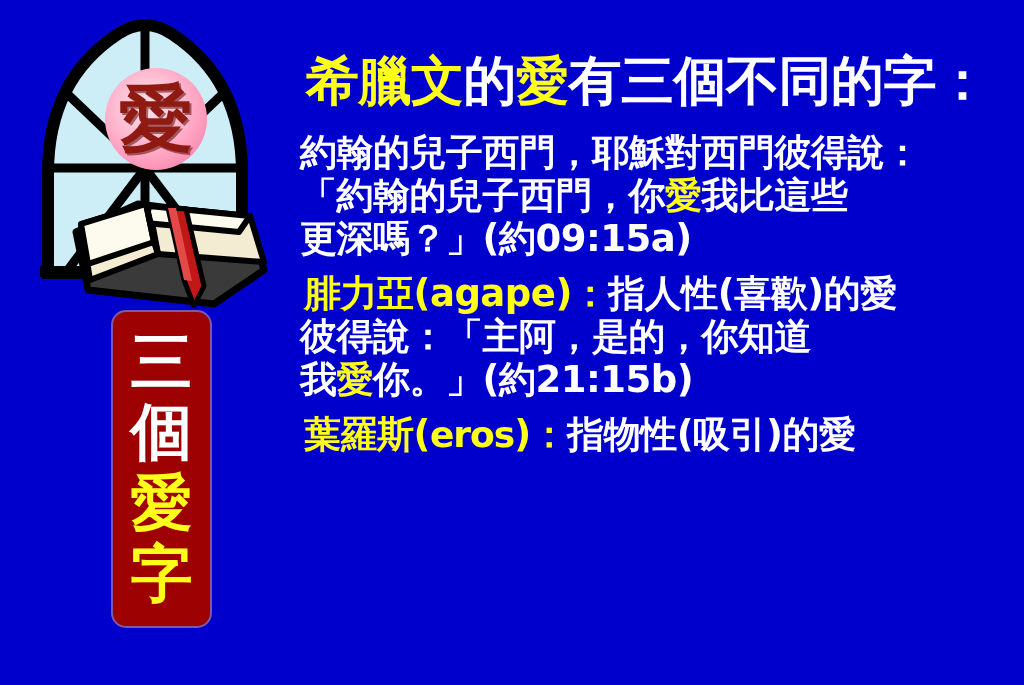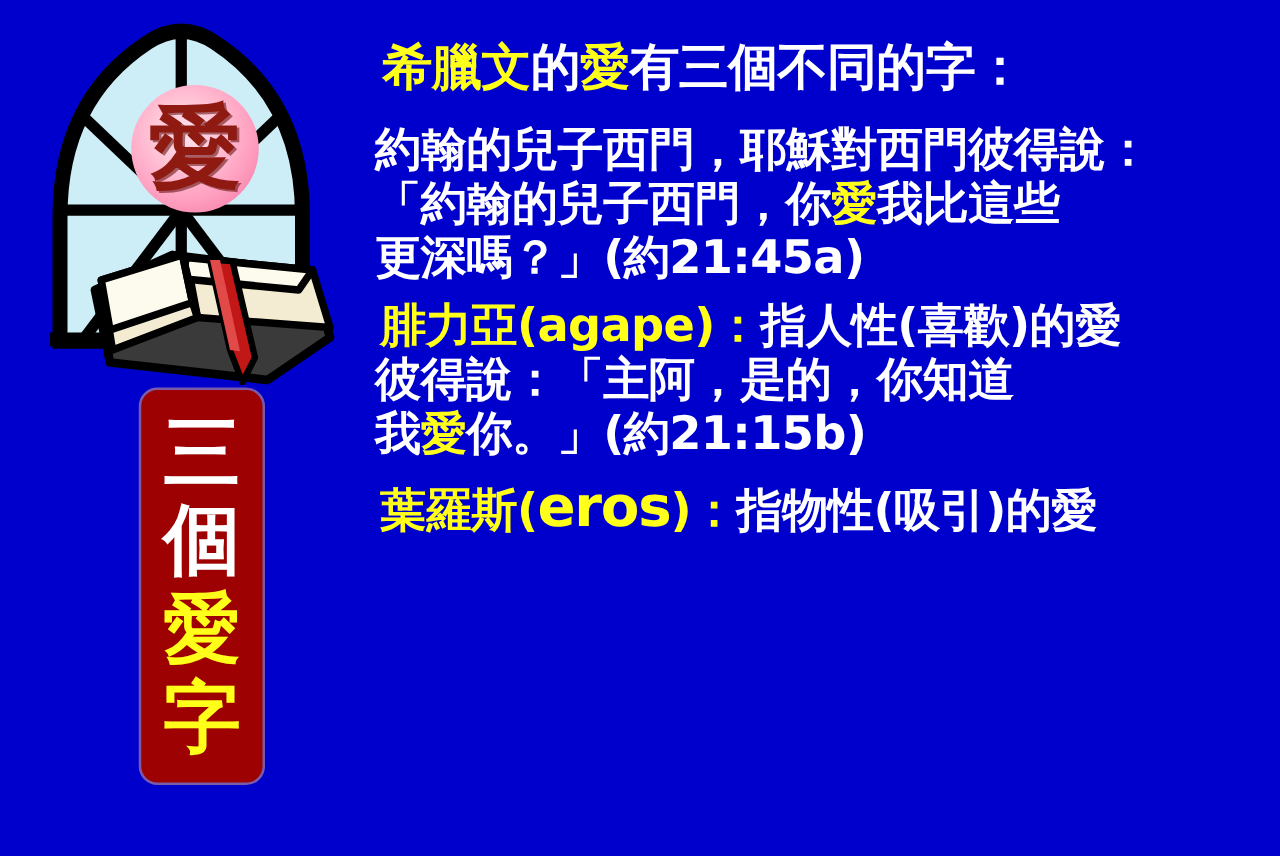--- a/index.html
+++ b/index.html
@@ -108,40 +108,41 @@
   .line {
     font-family: "DejaVu Sans", "Liberation Sans", sans-serif;
     font-weight: 700;
     color: #ffffff;
     white-space: nowrap;
     letter-spacing: -0.5px;
   }
   .hl { color: #ffff1a; }
 
   .title-line {
-    font-size: 40px;
+    font-size: 53px;
     line-height: 1;
     padding-left: 16px;
     margin-bottom: 27px;
+    margin-top: 20px;
   }
   .head-line {
     font-size: 37px;
     line-height: 1;
     padding-left: 14px;
     margin-bottom: 6px;
   }
   .body-line {
     font-size: 37px;
     line-height: 1;
     padding-left: 10px;
     margin-bottom: 6px;
   }
   .gap-after { margin-bottom: 18px; }
   .eros-latin {
-    font-size: 45px;
+    font-size: 36px;
     letter-spacing: -1px;
   }
   .lat { letter-spacing: -0.5px; }
 </style>
 </head>
 <body>
 
 <div id="slide">
 
   <div id="left-graphic">
@@ -203,21 +204,21 @@
   <div id="text-block">
 
     <div class="line title-line">
       <span class="hl">希臘文</span><span>的</span><span class="hl">愛</span><span>有三個不同的字：</span>
     </div>
 
     <div class="line body-line">約翰的兒子西門，耶穌對西門彼得說：</div>
     <div class="line body-line">
       <span>「約翰的兒子西門，你</span><span class="hl">愛</span><span>我比這些</span>
     </div>
-    <div class="line body-line gap-after">更深嗎？」(約21:45a)</div>
+    <div class="line body-line gap-after">更深嗎？」(約09:15a)</div>
 
     <div class="line head-line">
       <span class="hl lat">腓力亞(agape)：</span><span>指人性(喜歡)的愛</span>
     </div>
     <div class="line body-line">彼得說：「主阿，是的，你知道</div>
     <div class="line body-line gap-after">
       <span>我</span><span class="hl">愛</span><span>你。」(約21:15b)</span>
     </div>
 
     <div class="line head-line">

